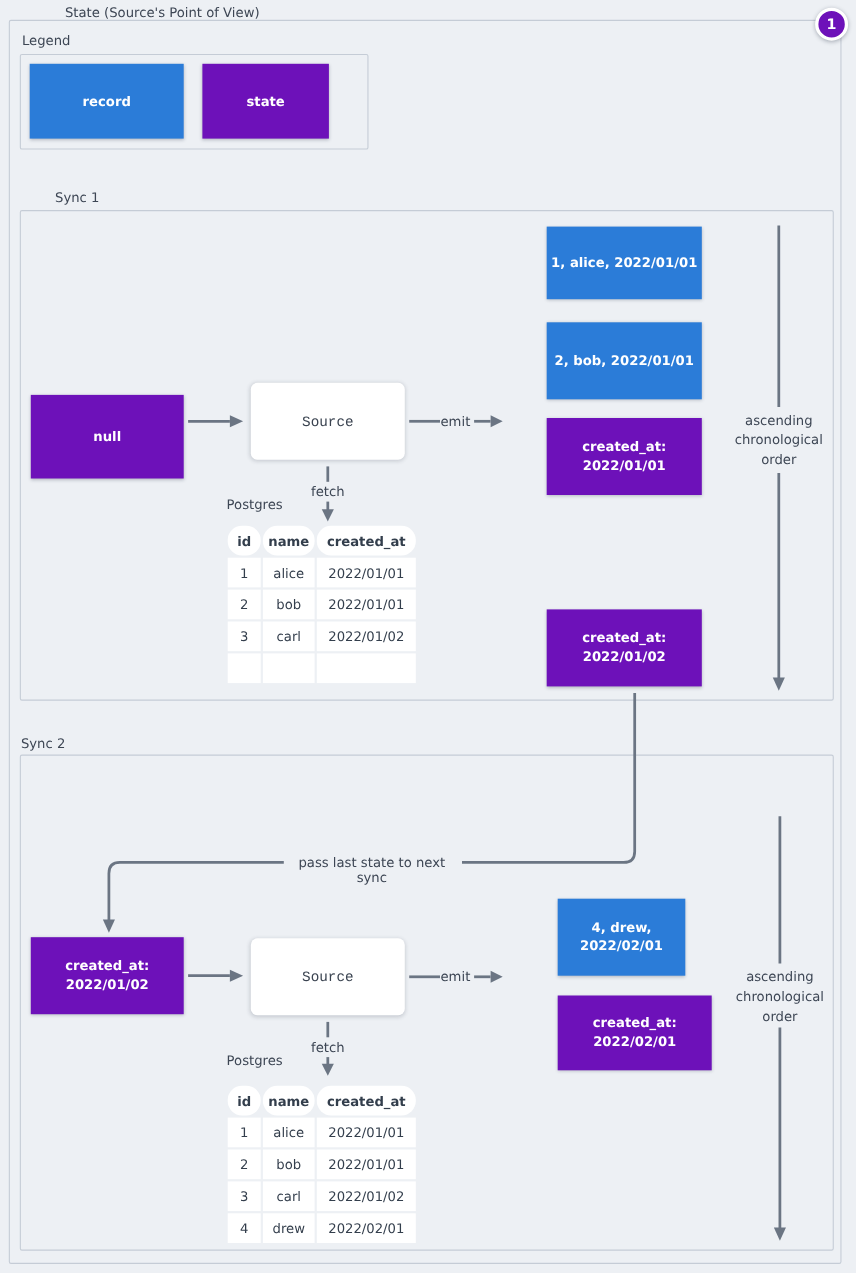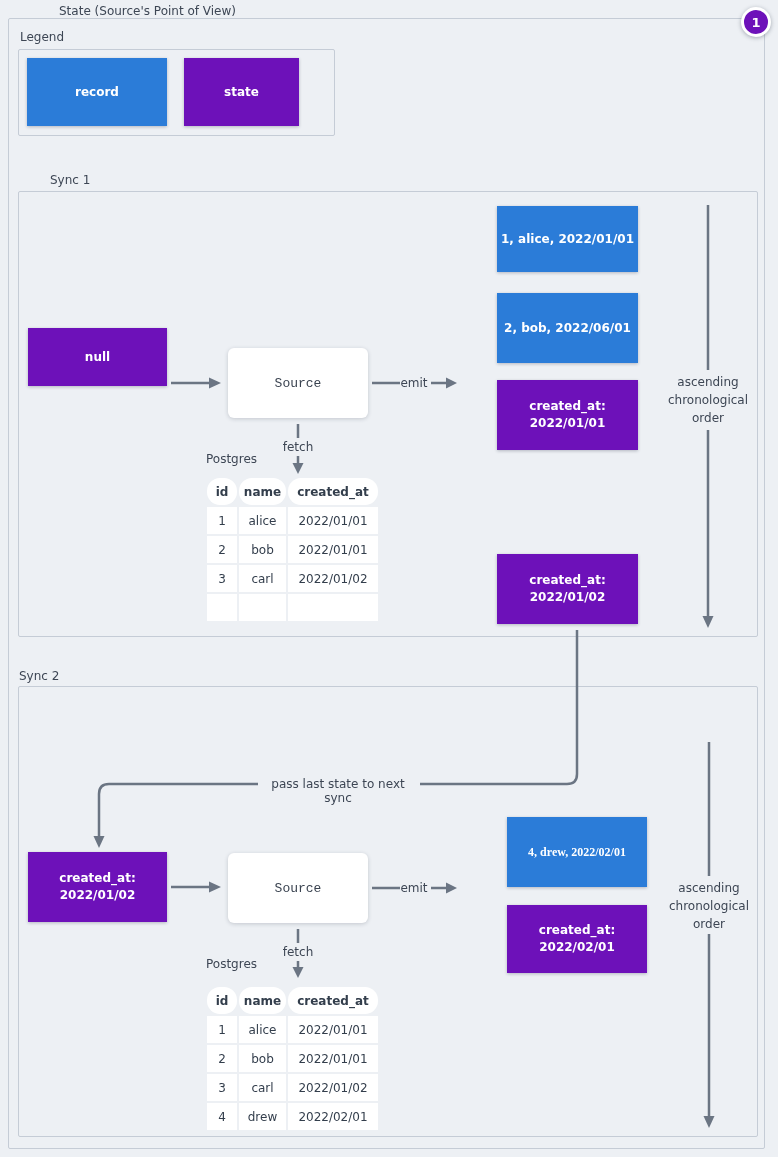--- a/index.html
+++ b/index.html
@@ -34,21 +34,21 @@
   <div class="badge">1</div>
 
   <div class="lbl" style="left:20px;top:30px;">Legend</div>
   <div class="frame" style="left:18px;top:49px;width:315px;height:85px;"></div>
   <div class="chip record" style="left:27px;top:58px;width:140px;height:68px;">record</div>
   <div class="chip state" style="left:184px;top:58px;width:115px;height:68px;">state</div>
 
   <div class="lbl" style="left:19px;top:173px;margin-left:31px;">Sync 1</div>
   <div class="frame" style="left:18px;top:191px;width:738px;height:444px;"></div>
 
-  <div class="chip state" style="left:28px;top:328px;width:139px;height:58px;">null</div>
+  <div class="chip state" style="left:28px;top:359px;width:139px;height:76px;">null</div>
   <div class="whitebox" style="left:228px;top:348px;width:140px;height:70px;">Source</div>
   <div class="lbl" style="left:399px;top:376px;width:30px;text-align:center;">emit</div>
   <div class="lbl" style="left:278px;top:440px;width:40px;text-align:center;">fetch</div>
   <div class="lbl" style="left:206px;top:452px;">Postgres</div>
 
   <div class="pgtable" style="left:207px;top:478px;">
     <div class="cell th">id</div>
     <div class="cell th">name</div>
     <div class="cell th">created_at</div>
     <div class="cell">1</div>
@@ -59,21 +59,21 @@
     <div class="cell">2022/01/01</div>
     <div class="cell">3</div>
     <div class="cell">carl</div>
     <div class="cell">2022/01/02</div>
     <div class="cell"></div>
     <div class="cell"></div>
     <div class="cell"></div>
   </div>
 
   <div class="chip record" style="left:497px;top:206px;width:141px;height:66px;">1, alice, 2022/01/01</div>
-  <div class="chip record" style="left:497px;top:293px;width:141px;height:70px;">2, bob, 2022/06/01</div>
+  <div class="chip record" style="left:497px;top:293px;width:141px;height:70px;">2, bob, 2022/01/01</div>
   <div class="chip state" style="left:497px;top:380px;width:141px;height:70px;">created_at:
 2022/01/01</div>
   <div class="chip state" style="left:497px;top:554px;width:141px;height:70px;">created_at:
 2022/01/02</div>
 
   <div class="note" style="left:662px;top:373px;width:92px;">ascending chronological order</div>
 
   <div class="conn-lbl" style="left:258px;top:777px;width:160px;">pass last state to next sync</div>
 
   <div class="lbl" style="left:19px;top:669px;">Sync 2</div>
@@ -97,21 +97,21 @@
     <div class="cell">bob</div>
     <div class="cell">2022/01/01</div>
     <div class="cell">3</div>
     <div class="cell">carl</div>
     <div class="cell">2022/01/02</div>
     <div class="cell">4</div>
     <div class="cell">drew</div>
     <div class="cell">2022/02/01</div>
   </div>
 
-  <div class="chip record" style="left:507px;top:817px;width:140px;height:70px;font-family:Liberation Serif, serif;">4, drew, 2022/02/01</div>
+  <div class="chip record" style="left:507px;top:817px;width:116px;height:70px;">4, drew, 2022/02/01</div>
   <div class="chip state" style="left:507px;top:905px;width:140px;height:68px;">created_at:
 2022/02/01</div>
 
   <div class="note" style="left:663px;top:879px;width:92px;">ascending chronological order</div>
 
   <svg class="overlay" width="778" height="1157" viewBox="0 0 778 1157">
     <g stroke="#6b7583" stroke-width="2.5" fill="none">
       <path d="M171 383 H209"></path>
       <path d="M372 383 H400"></path>
       <path d="M431 383 H446"></path>

